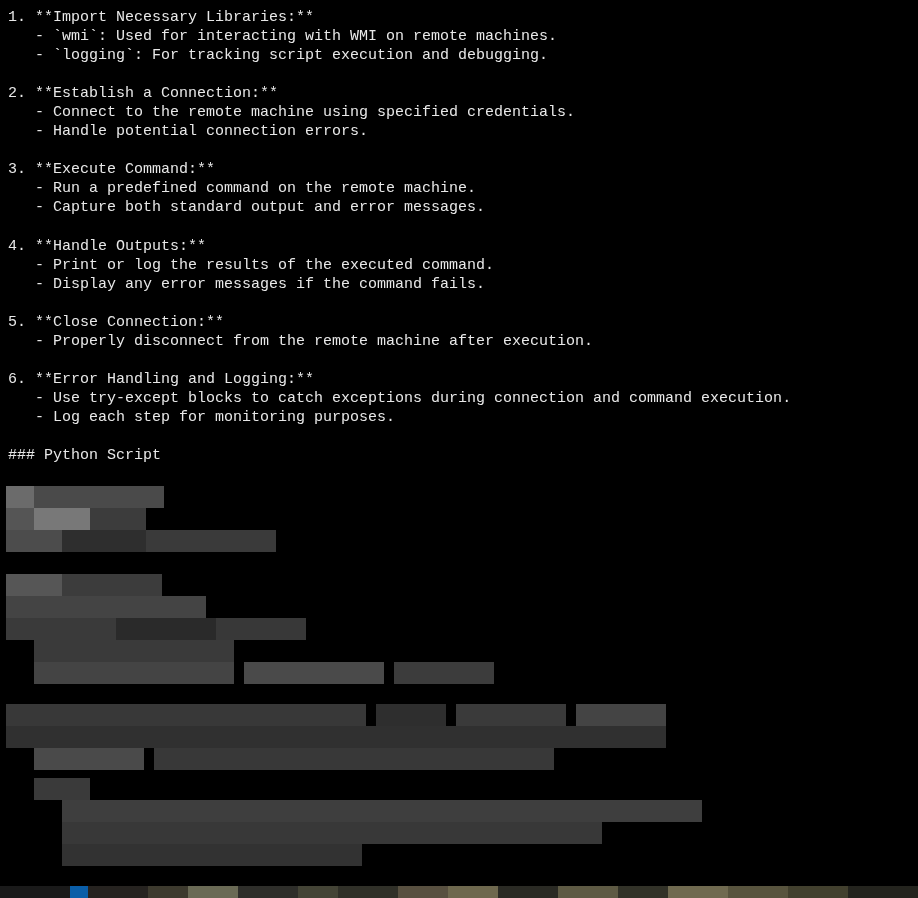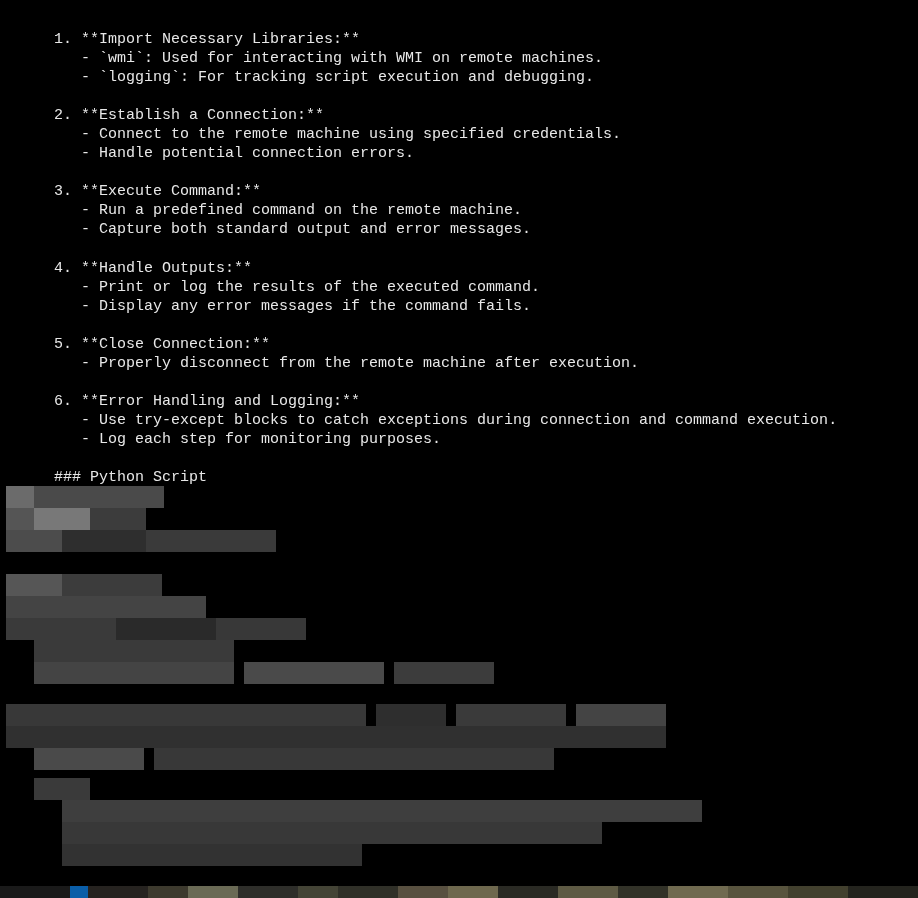--- a/index.html
+++ b/index.html
@@ -8,23 +8,22 @@
     width: 918px;
     height: 898px;
     background: #000;
     color: #e8e8e8;
     font-family: "SF Mono", "Menlo", "Consolas", "Liberation Mono", monospace;
     font-size: 15px;
     line-height: 1.27;
     overflow: hidden;
   }
   .page {
-    padding: 30px 8px 0 8px;
+    padding: 8px 8px 0 8px;
     white-space: pre;
-    margin-left: 46px;
   }
   .blur-area {
     position: absolute;
     left: 6px;
     top: 478px;
     width: 780px;
     height: 398px;
   }
   .px {
     position: absolute;

